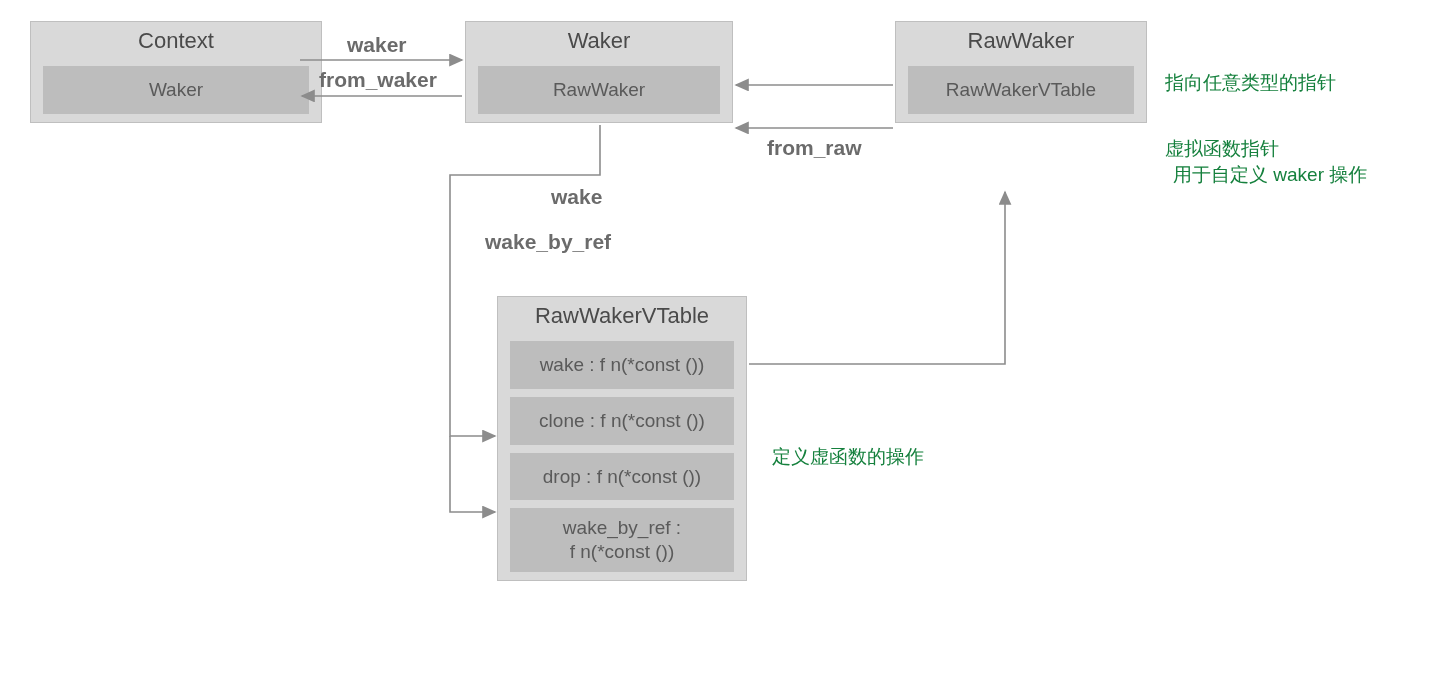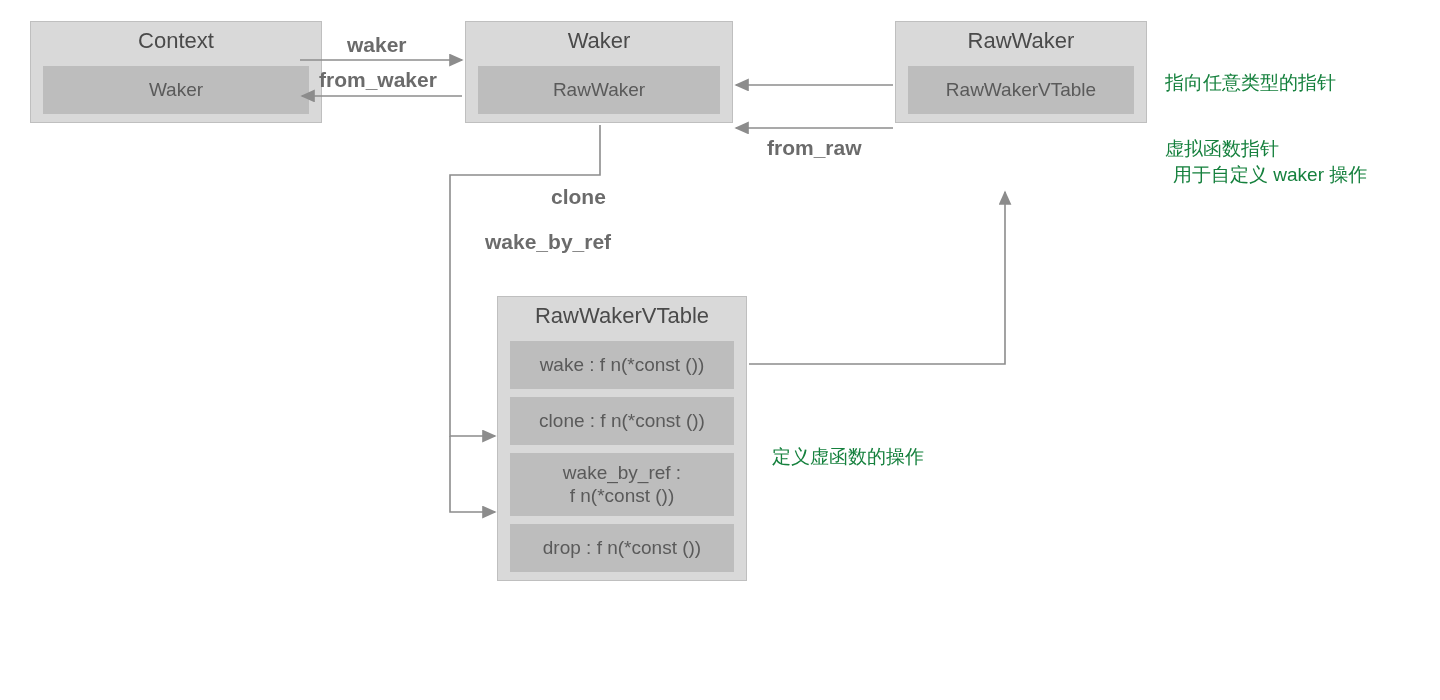--- a/index.html
+++ b/index.html
@@ -72,29 +72,29 @@
 
 <div class="box" style="left:895px; top:21px; width:252px;">
   <div class="box-title">RawWaker</div>
   <div class="field">RawWakerVTable</div>
 </div>
 
 <div class="box" style="left:497px; top:296px; width:250px;">
   <div class="box-title">RawWakerVTable</div>
   <div class="field">wake : f n(*const ())</div>
   <div class="field">clone : f n(*const ())</div>
+  <div class="field">drop : f n(*const ())</div>
   <div class="field" style="white-space:pre-line; padding:8px 6px;">wake_by_ref :
 f n(*const ())</div>
-  <div class="field">drop : f n(*const ())</div>
 </div>
 
 <div class="label" style="left:347px; top:33px;">waker</div>
 <div class="label" style="left:319px; top:68px;">from_waker</div>
 <div class="label" style="left:767px; top:136px;text-align:right;">from_raw</div>
-<div class="label" style="left:551px; top:185px;">clone</div>
+<div class="label" style="left:551px; top:185px;">wake</div>
 <div class="label" style="left:485px; top:230px;">wake_by_ref</div>
 
 <div class="annot" style="left:1165px; top:70px;">指向任意类型的指针</div>
 <div class="annot" style="left:1165px; top:136px;">虚拟函数指针</div>
 <div class="annot" style="left:1165px; top:162px;margin-left:8px;">用于自定义 waker 操作</div>
 <div class="annot" style="left:772px; top:444px;">定义虚函数的操作</div>
 
 <svg class="arrows">
   <defs>
     <marker id="ah" markerWidth="10" markerHeight="10" refX="8" refY="4" orient="auto">

